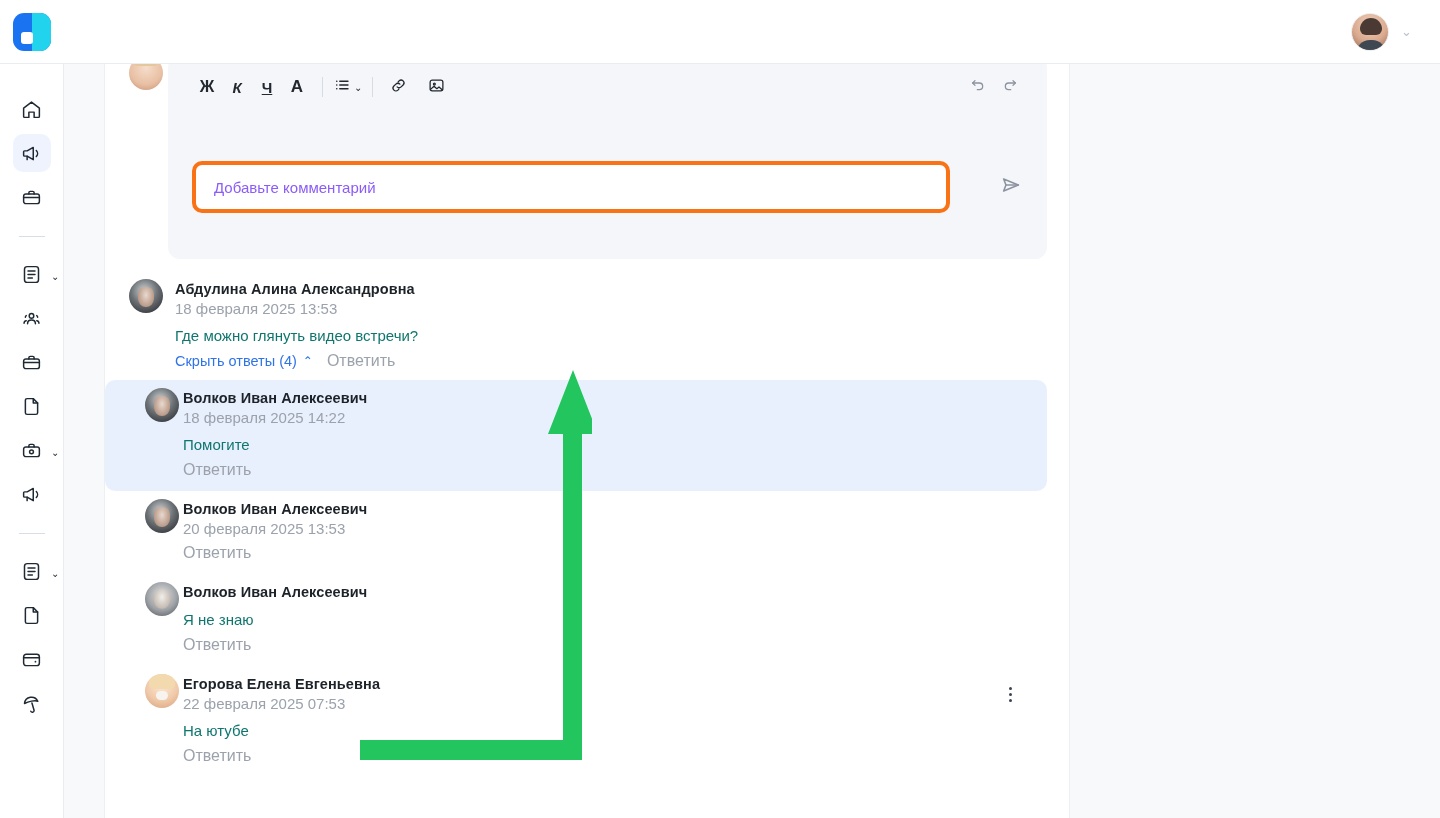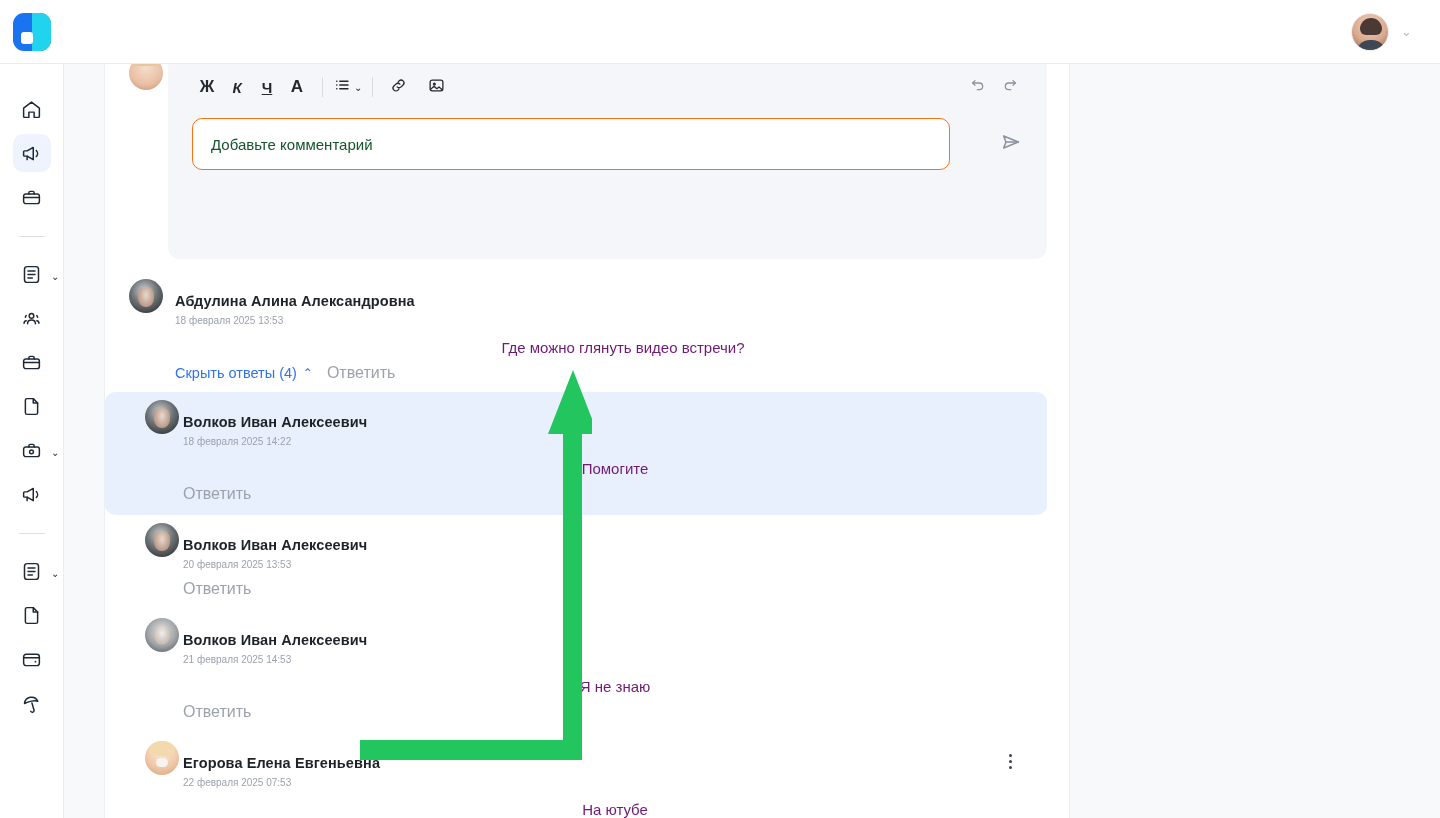--- a/index.html
+++ b/index.html
@@ -105,23 +105,23 @@
   .fmt-btn.bold { font-weight: 700; }
   .fmt-btn.italic { font-style: italic; font-weight: 600; font-size: 15px; }
   .fmt-btn.under { text-decoration: underline; font-weight: 600; font-size: 15px; }
   .fmt-btn.font { font-size: 17px; font-weight: 600; }
   .fmt-sep { width: 1px; height: 20px; background: #d7dce3; margin: 0 10px; }
   .fmt-list { display: flex; align-items: center; gap: 3px; }
   .tb-spacer { flex: 1; }
   .hist-btn { width: 26px; height: 26px; display: flex; align-items: center; justify-content: center; color: #8b93a0; }
   .c-input-wrap { position: relative; padding: 0 24px; }
   .c-input {
-    width: 758px; height: 52px; background: #ffffff; border: 1px solid #f97316;
+    width: 758px; height: 52px; background: #ffffff; border: 4px solid #f97316;
     border-radius: 10px; display: flex; align-items: center; padding: 0 18px;
-    font-size: 15px; color: #14532d;
+    font-size: 15px; color: #8b5cf6; margin-top: 43px;
   }
   .send-btn {
     position: absolute; right: 20px; top: 50%; transform: translateY(-50%);
     width: 32px; height: 32px; display: flex; align-items: center; justify-content: center;
     color: #8b93a0;
   }
 
   
   .thread { position: absolute; left: 0; top: 215px; width: 966px; }
   .comment { position: relative; display: flex; gap: 12px; }
@@ -149,24 +149,24 @@
     background: radial-gradient(circle at 50% 32%, #fde9d8 0%, #f0c9a8 55%, #d4a07c 100%);
   }
   .av-blonde::after {
     content:""; position:absolute; left:4px; top:-2px; width:26px; height:17px;
     background:#f2d9ae; border-radius: 13px 13px 6px 6px;
   }
   .av-blonde::before {
     content:""; position:absolute; left:11px; top:17px; width:12px; height:9px;
     background:#f7f3ef; border-radius: 6px; z-index:2;
   }
-  .c-body { flex: 1; min-width: 0; padding-top: 1px; margin-top: 12px; }
+  .c-body { flex: 1; min-width: 0; padding-top: 1px; }
   .c-name { font-size: 14.5px; font-weight: 700; color: #1d2329; line-height: 19px; letter-spacing: .1px;}
-  .c-meta { font-size: 10px; color: #9ba2ac; line-height: 19px; display: flex; align-items: center; gap: 6px; }
-  .c-text { font-size: 15px; color: #701a75; margin-top: 8px; line-height: 20px; text-align: center; }
+  .c-meta { font-size: 15px; color: #9ba2ac; line-height: 19px; display: flex; align-items: center; gap: 6px; }
+  .c-text { font-size: 15px; color: #0f766e; margin-top: 8px; line-height: 20px; }
   .c-actions { display: flex; align-items: center; gap: 14px; margin-top: 6px; }
   .link-blue { color: #2f73e8; font-size: 14.5px; display: inline-flex; align-items: center; gap: 6px; }
   .link-muted { color: #9ba2ac; font-size: 16px; }
   .kebab {
     position: absolute; right: 28px; top: 18px; width: 18px; height: 20px;
     display: flex; flex-direction: column; align-items: center; justify-content: center; gap: 3px;
   }
   .kebab i { width: 3px; height: 3px; border-radius: 50%; background: #3c4350; display: block; }
 
   .replies { margin-top: 10px; }
@@ -455,23 +455,20 @@
           <div class="c-actions">
               <span class="link-muted">Ответить</span>
             </div>
         </div>
       </div>
 
       <div class="reply">
         <div class="c-avatar av-gray"></div>
         <div class="c-body">
           <div class="c-name">Волков Иван Алексеевич</div>
-          <div class="c-meta">
-              <span>21 февраля 2025 14:53</span>
-            </div>
           <div class="c-text">Я не знаю</div>
           <div class="c-actions">
               <span class="link-muted">Ответить</span>
             </div>
         </div>
       </div>
 
       <div class="reply">
         <div class="c-avatar av-blonde"></div>
         <div class="c-body">

